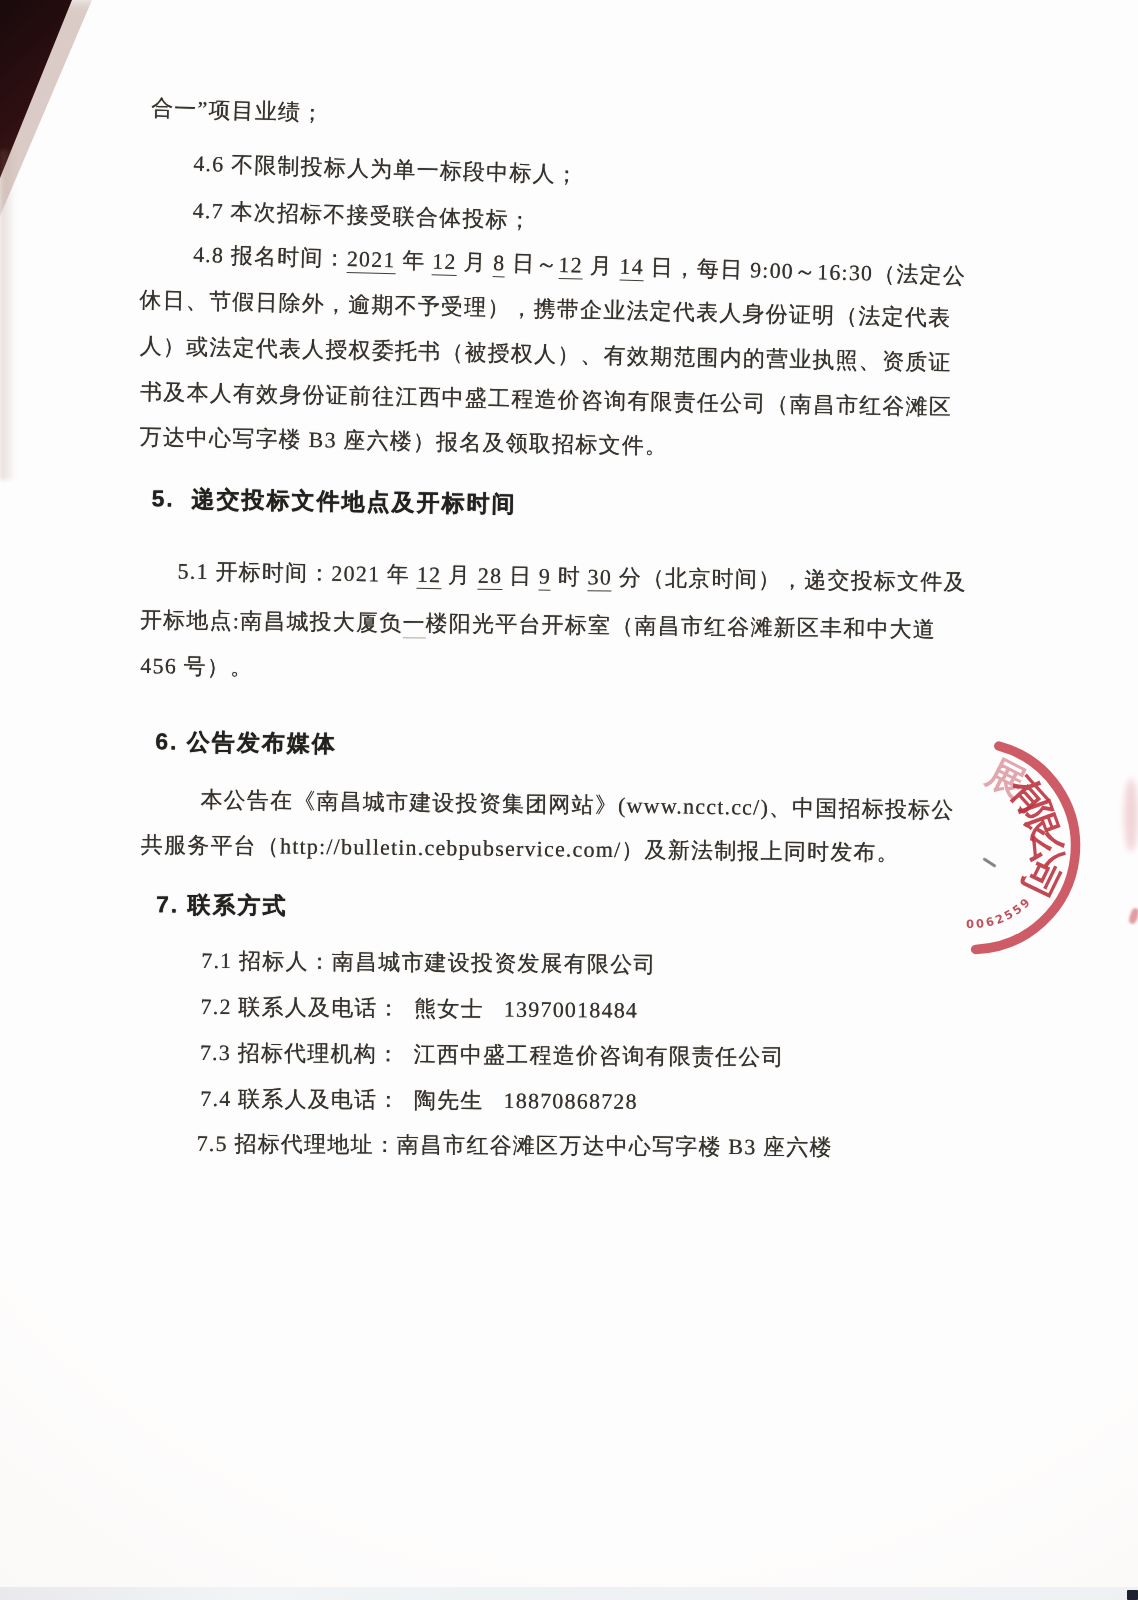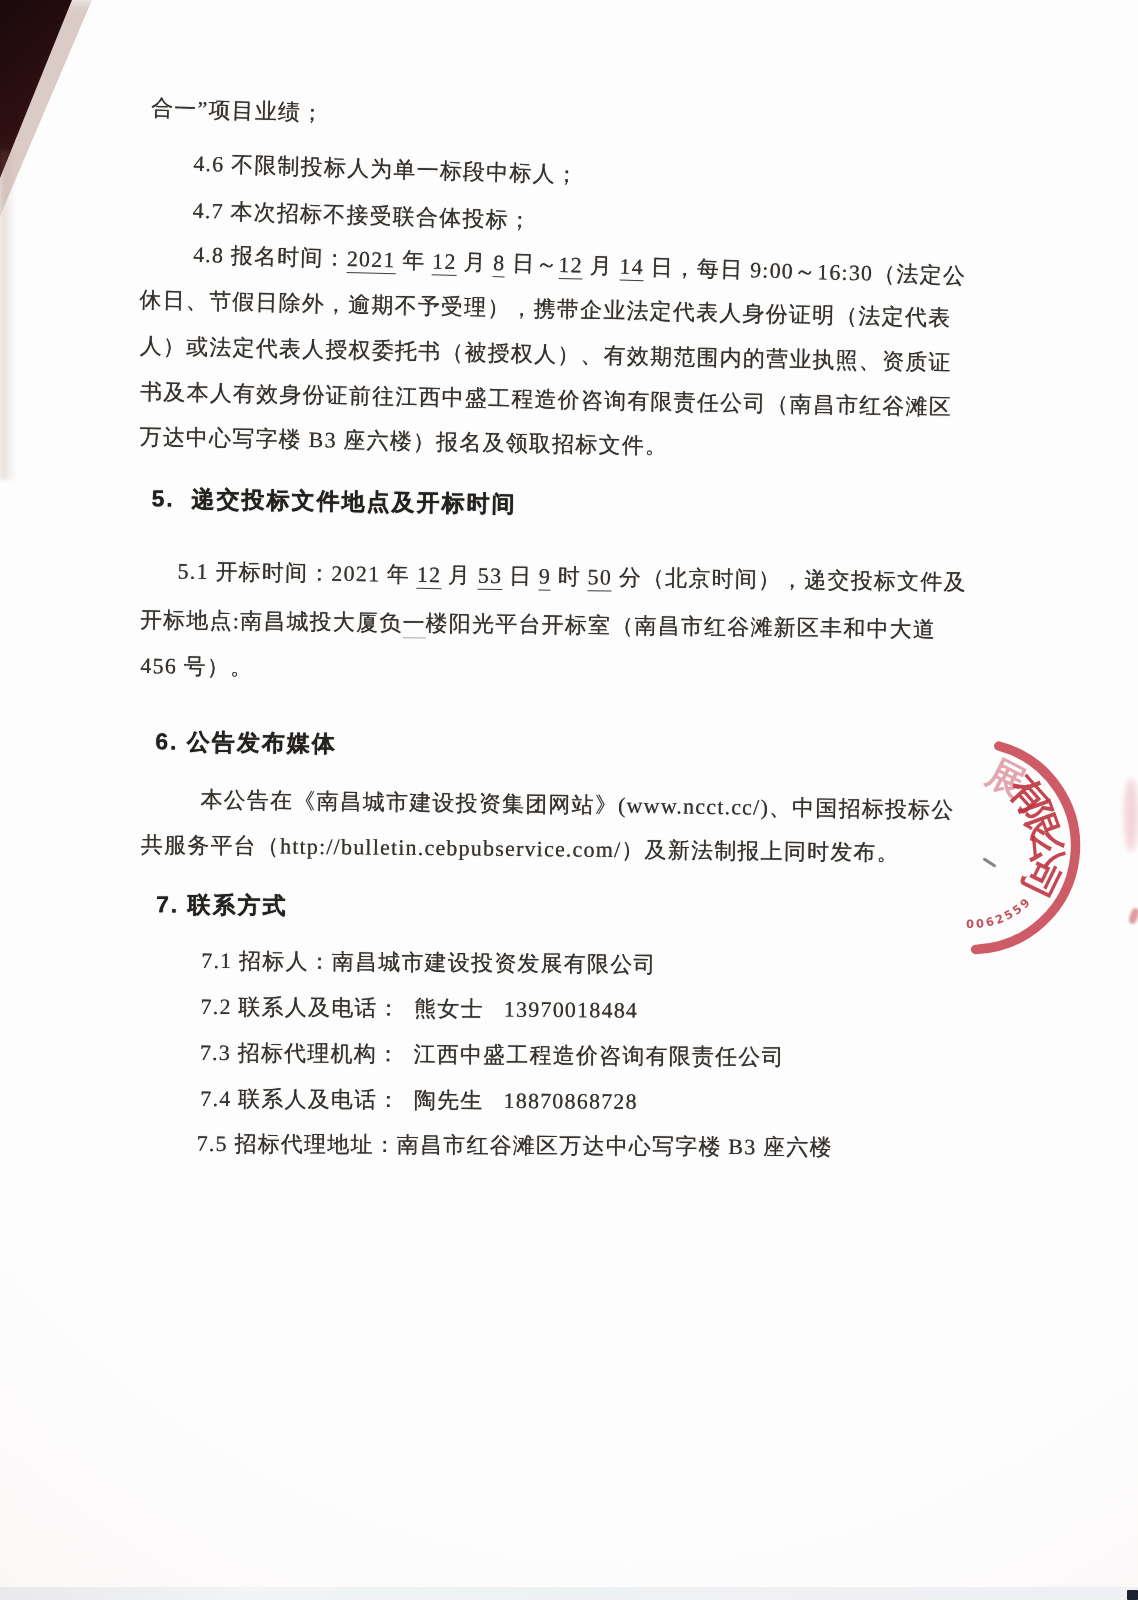--- a/index.html
+++ b/index.html
@@ -108,21 +108,21 @@
 <div id="text-layer">
     <div class="line"><span>合一”项目业绩；</span></div>
     <div class="line"><span>4.6 不限制投标人为单一标段中标人；</span></div>
     <div class="line"><span>4.7 本次招标不接受联合体投标；</span></div>
     <div class="line"><span>4.8 报名时间：</span><span class="u">2021</span><span> 年 </span><span class="u">12</span><span> 月 </span><span class="u">8</span><span> 日～</span><span class="u">12</span><span> 月 </span><span class="u">14</span><span> 日，每日 9:00～16:30（法定公</span></div>
     <div class="line"><span>休日、节假日除外，逾期不予受理），携带企业法定代表人身份证明（法定代表</span></div>
     <div class="line"><span>人）或法定代表人授权委托书（被授权人）、有效期范围内的营业执照、资质证</span></div>
     <div class="line"><span>书及本人有效身份证前往江西中盛工程造价咨询有限责任公司（南昌市红谷滩区</span></div>
     <div class="line"><span>万达中心写字楼 B3 座六楼）报名及领取招标文件。</span></div>
     <div class="line heading"><span>5.  递交投标文件地点及开标时间</span></div>
-    <div class="line"><span>5.1 开标时间：2021 年 </span><span class="u">12</span><span> 月 </span><span class="u">53</span><span> 日 </span><span class="u">9</span><span> 时 </span><span class="u">50</span><span> 分（北京时间），递交投标文件及</span></div>
+    <div class="line"><span>5.1 开标时间：2021 年 </span><span class="u">12</span><span> 月 </span><span class="u">28</span><span> 日 </span><span class="u">9</span><span> 时 </span><span class="u">30</span><span> 分（北京时间），递交投标文件及</span></div>
     <div class="line"><span>开标地点:南昌城投大厦负</span><span class="u2">一</span><span>楼阳光平台开标室（南昌市红谷滩新区丰和中大道</span></div>
     <div class="line"><span>456 号）。</span></div>
     <div class="line heading"><span>6. 公告发布媒体</span></div>
     <div class="line"><span>本公告在《南昌城市建设投资集团网站》(www.ncct.cc/)、中国招标投标公</span></div>
     <div class="line"><span>共服务平台（http://bulletin.cebpubservice.com/）及新法制报上同时发布。</span></div>
     <div class="line heading"><span>7. 联系方式</span></div>
     <div class="line"><span>7.1 招标人：南昌城市建设投资发展有限公司</span></div>
     <div class="line"><span>7.2 联系人及电话：  熊女士   13970018484</span></div>
     <div class="line"><span>7.3 招标代理机构：  江西中盛工程造价咨询有限责任公司</span></div>
     <div class="line"><span>7.4 联系人及电话：  陶先生   18870868728</span></div>

